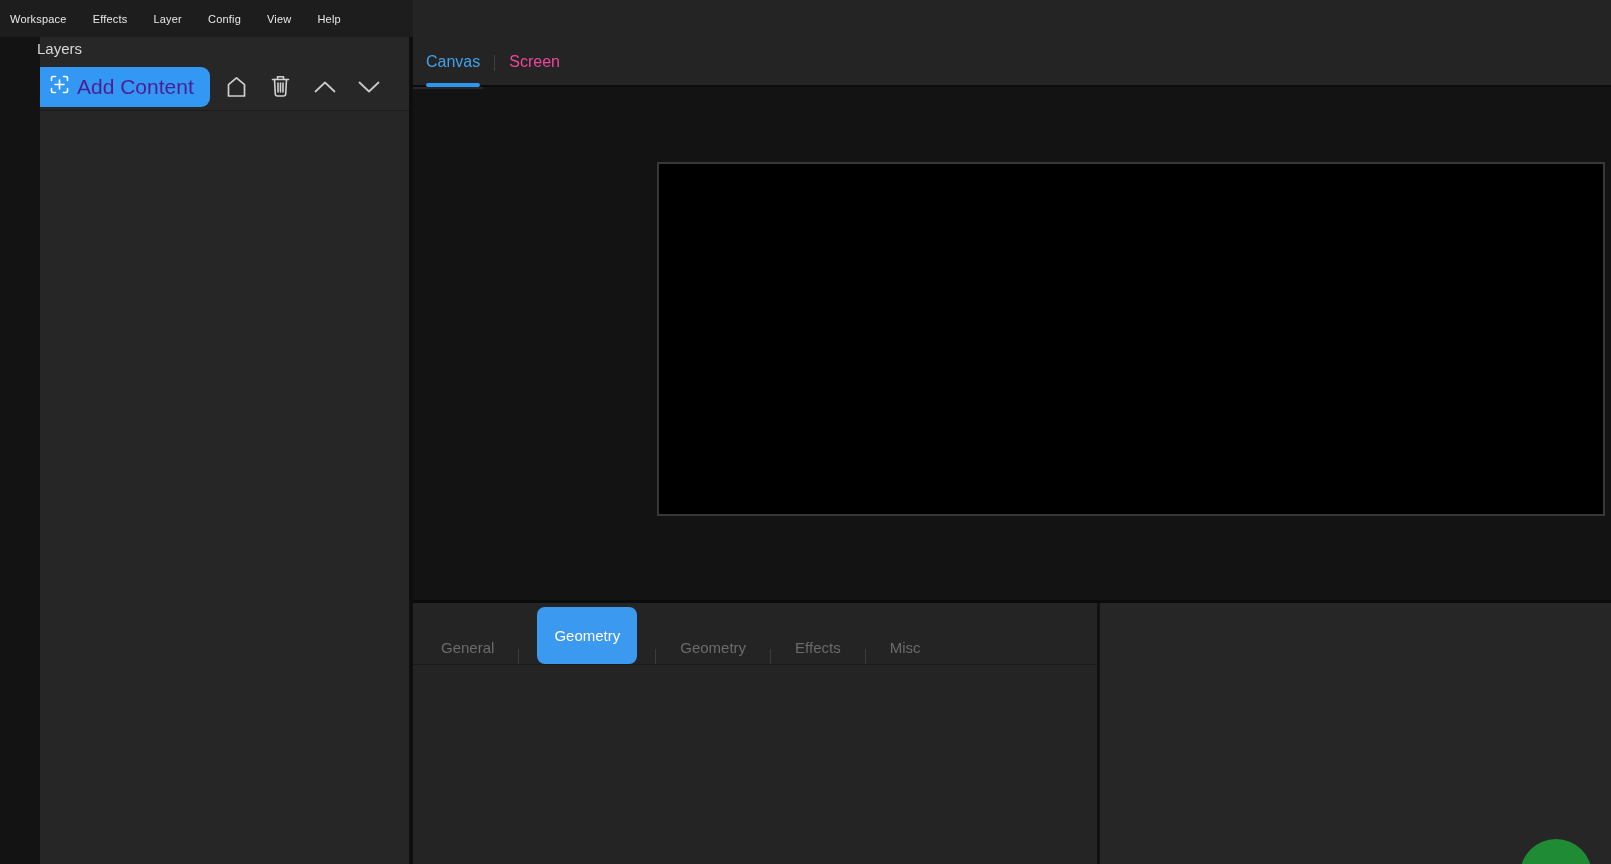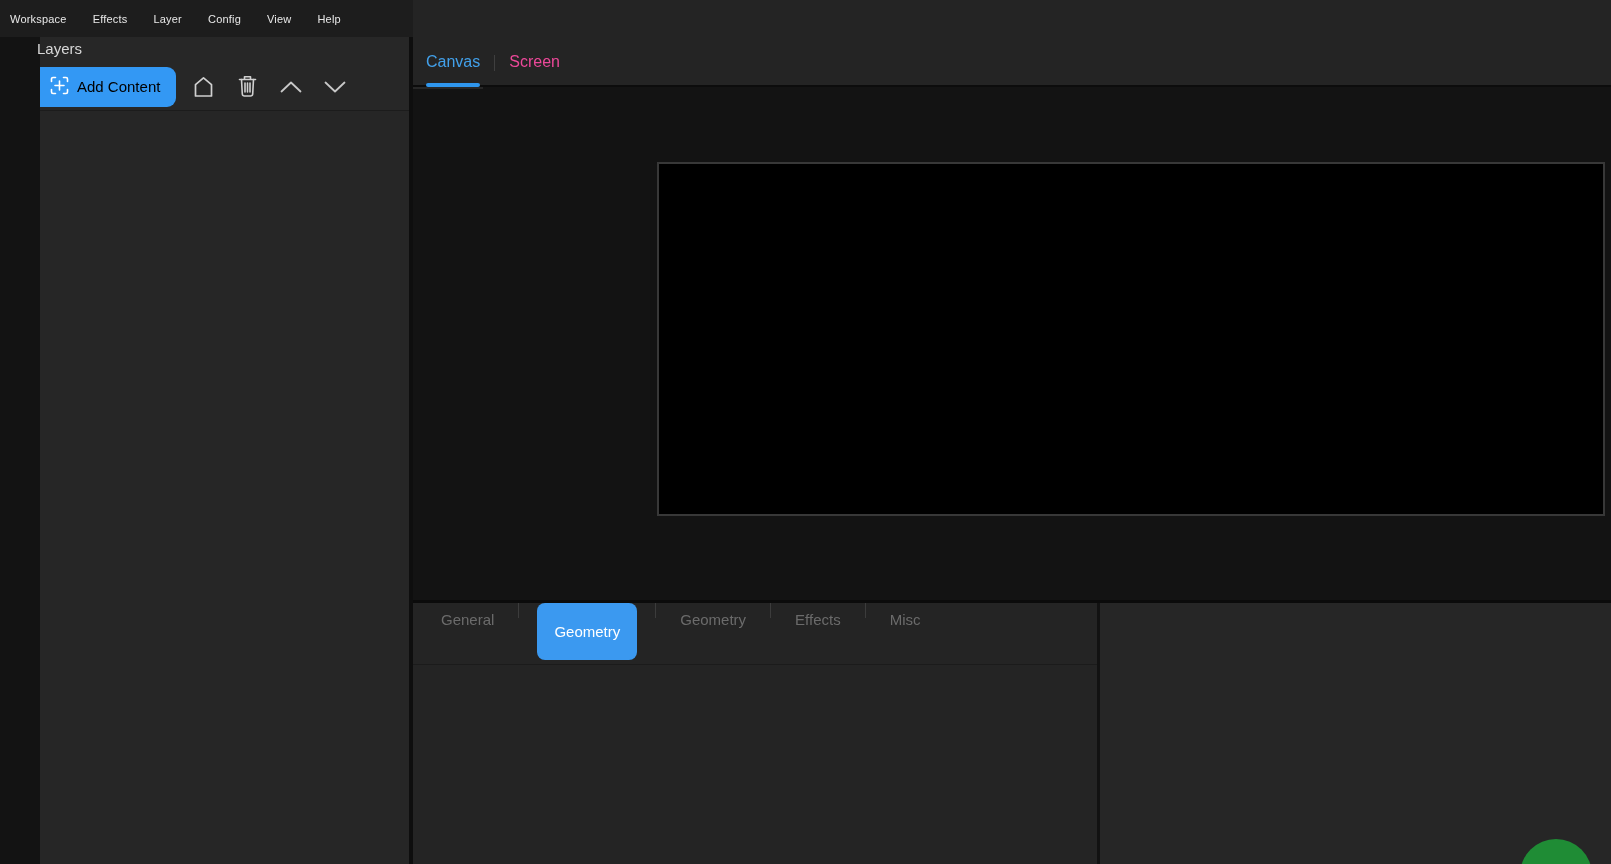--- a/index.html
+++ b/index.html
@@ -13,21 +13,21 @@
              display:flex; align-items:center; padding-left:10px; gap:26px; }
   .menu-item { color:#e8e8e8; font-size:11px; letter-spacing:.2px; cursor:default; white-space:nowrap; }
 
   
   .sidebar { position:absolute; left:0; top:37px; width:443px; height:827px; background:#272727;margin-left:40px; }
   .sidebar-title { position:absolute; left:-3px; top:3px; color:#d8d8d8; font-size:15px; }
   .sidebar-toolbar { position:absolute; left:0; top:26px; width:100%; height:47px;
                      display:flex; align-items:center; }
   .add-content-btn { height:40px; padding:0 16px 0 10px; background:#3398f4;
                      border:none; border-radius:0 9px 9px 0; display:flex; align-items:center; gap:8px;
-                     color:#000000; font-size:15px; font-family:inherit; cursor:pointer; }
+                     color:#4c1d95; font-size:21px; font-family:inherit; cursor:pointer; }
   .icon-btn { width:34px; height:34px; margin-left:10px; background:transparent; border:none;
               display:flex; align-items:center; justify-content:center; cursor:pointer; }
   .icon-btn svg { display:block; }
   .sidebar-divider { position:absolute; left:0; top:73px; width:100%; height:1px; background:#1c1c1c; }
   .layers-list { position:absolute; left:0; top:74px; width:100%; bottom:0; background:#262626; }
 
   .v-divider-1 { position:absolute; left:409px; top:37px; width:4px; height:827px; background:#0e0e0e; }
 
   
   .main { position:absolute; left:413px; top:0; width:1198px; height:624px; }
@@ -41,21 +41,21 @@
   .vtab-sep { width:1px; height:16px; background:#3f3f3f; margin-bottom:2px; }
 
   .canvas-viewport { position:absolute; left:0; top:89px; width:100%; height:511px; background:#131313; }
   .screen-rect { position:absolute; left:244px; top:73px; width:948px; height:354px;
                  background:#000000; border:2px solid #383838; }
 
   .h-divider { position:absolute; left:0; top:600px; width:100%; height:3px; background:#0b0b0b; }
 
   
   .props-panel { position:absolute; left:0; top:603px; width:684px; height:261px; background:#242424; }
-  .props-tabrow { height:62px; display:flex; align-items:flex-start; padding-left:22px; gap:18px;
+  .props-tabrow { height:62px; display:flex; align-items:flex-end; padding-left:22px; gap:18px;
                   border-bottom:1px solid #1b1b1b; }
   .ptab { color:#6b6b6b; font-size:15px; cursor:pointer; padding:8px 6px; white-space:nowrap; }
   .ptab.active { background:#3b99f0; color:#ffffff; border-radius:8px; padding:20px 17px; }
   .psep { width:1px; height:15px; background:#3c3c3c; }
 
   .v-divider-2 { position:absolute; left:684px; top:603px; width:3px; height:261px; background:#121212; }
 
   .right-panel { position:absolute; left:687px; top:603px; width:511px; height:261px; background:#262626; }
   .play-fab { position:absolute; left:420px; top:236px; width:72px; height:72px; border-radius:50%;
               background:#1f8c35; border:none; cursor:pointer; }

